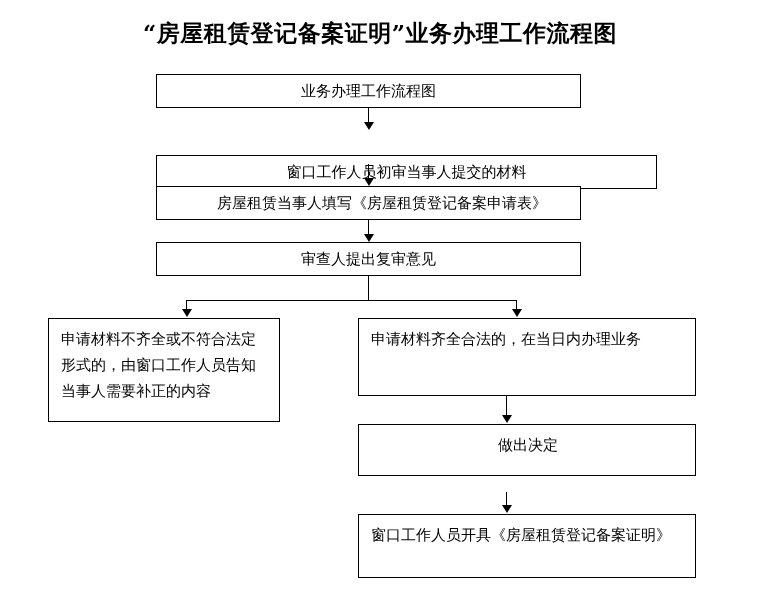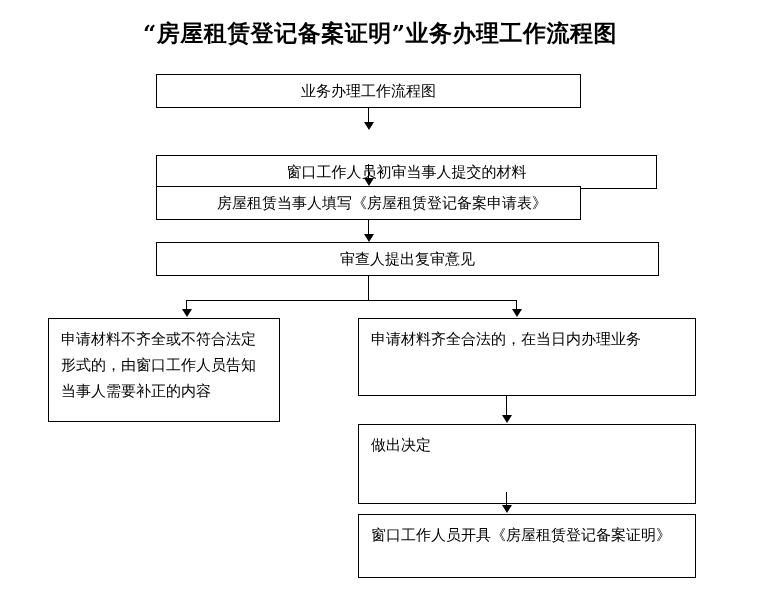--- a/index.html
+++ b/index.html
@@ -91,21 +91,21 @@
   <div class="line vline" style="left:368px; top:164px; height:17px;"></div>
   <div class="arrow-down" style="left:364px; top:178px;"></div>
 
   <div class="box center" style="left:156px; top:186px; width:425px; height:34px;padding-left:27px;">
     <span>房屋租赁当事人填写《房屋租赁登记备案申请表》</span>
   </div>
 
   <div class="line vline" style="left:368px; top:220px; height:17px;"></div>
   <div class="arrow-down" style="left:364px; top:234px;"></div>
 
-  <div class="box center" style="left:156px; top:242px; width:503px; height:34px;">
+  <div class="box center" style="left:156px; top:242px; width:425px; height:34px;">
     <span>审查人提出复审意见</span>
   </div>
 
   <div class="line vline" style="left:368px; top:276px; height:24px;"></div>
   <div class="line hline" style="left:186px; top:300px; width:330px;"></div>
   <div class="line vline" style="left:186px; top:300px; height:12px;"></div>
   <div class="arrow-down" style="left:182px; top:309px;"></div>
   <div class="line vline" style="left:516px; top:300px; height:12px;"></div>
   <div class="arrow-down" style="left:512px; top:309px;"></div>
 
@@ -113,21 +113,21 @@
     <span>申请材料齐全合法的，在当日内办理业务</span>
   </div>
 
   <div class="box left" style="left:48px; top:318px; width:232px; height:104px;">
     <span>申请材料不齐全或不符合法定形式的，由窗口工作人员告知当事人需要补正的内容</span>
   </div>
 
   <div class="line vline" style="left:506px; top:396px; height:22px;"></div>
   <div class="arrow-down" style="left:502px; top:415px;"></div>
 
-  <div class="box left" style="left:358px; top:424px; width:338px; height:80px;">
+  <div class="box left" style="left:358px; top:424px; width:338px; height:52px;text-align:center;">
     <span>做出决定</span>
   </div>
 
   <div class="line vline" style="left:506px; top:492px; height:16px;"></div>
   <div class="arrow-down" style="left:502px; top:505px;"></div>
 
   <div class="box left" style="left:358px; top:514px; width:338px; height:64px;">
     <span>窗口工作人员开具《房屋租赁登记备案证明》</span>
   </div>
 

